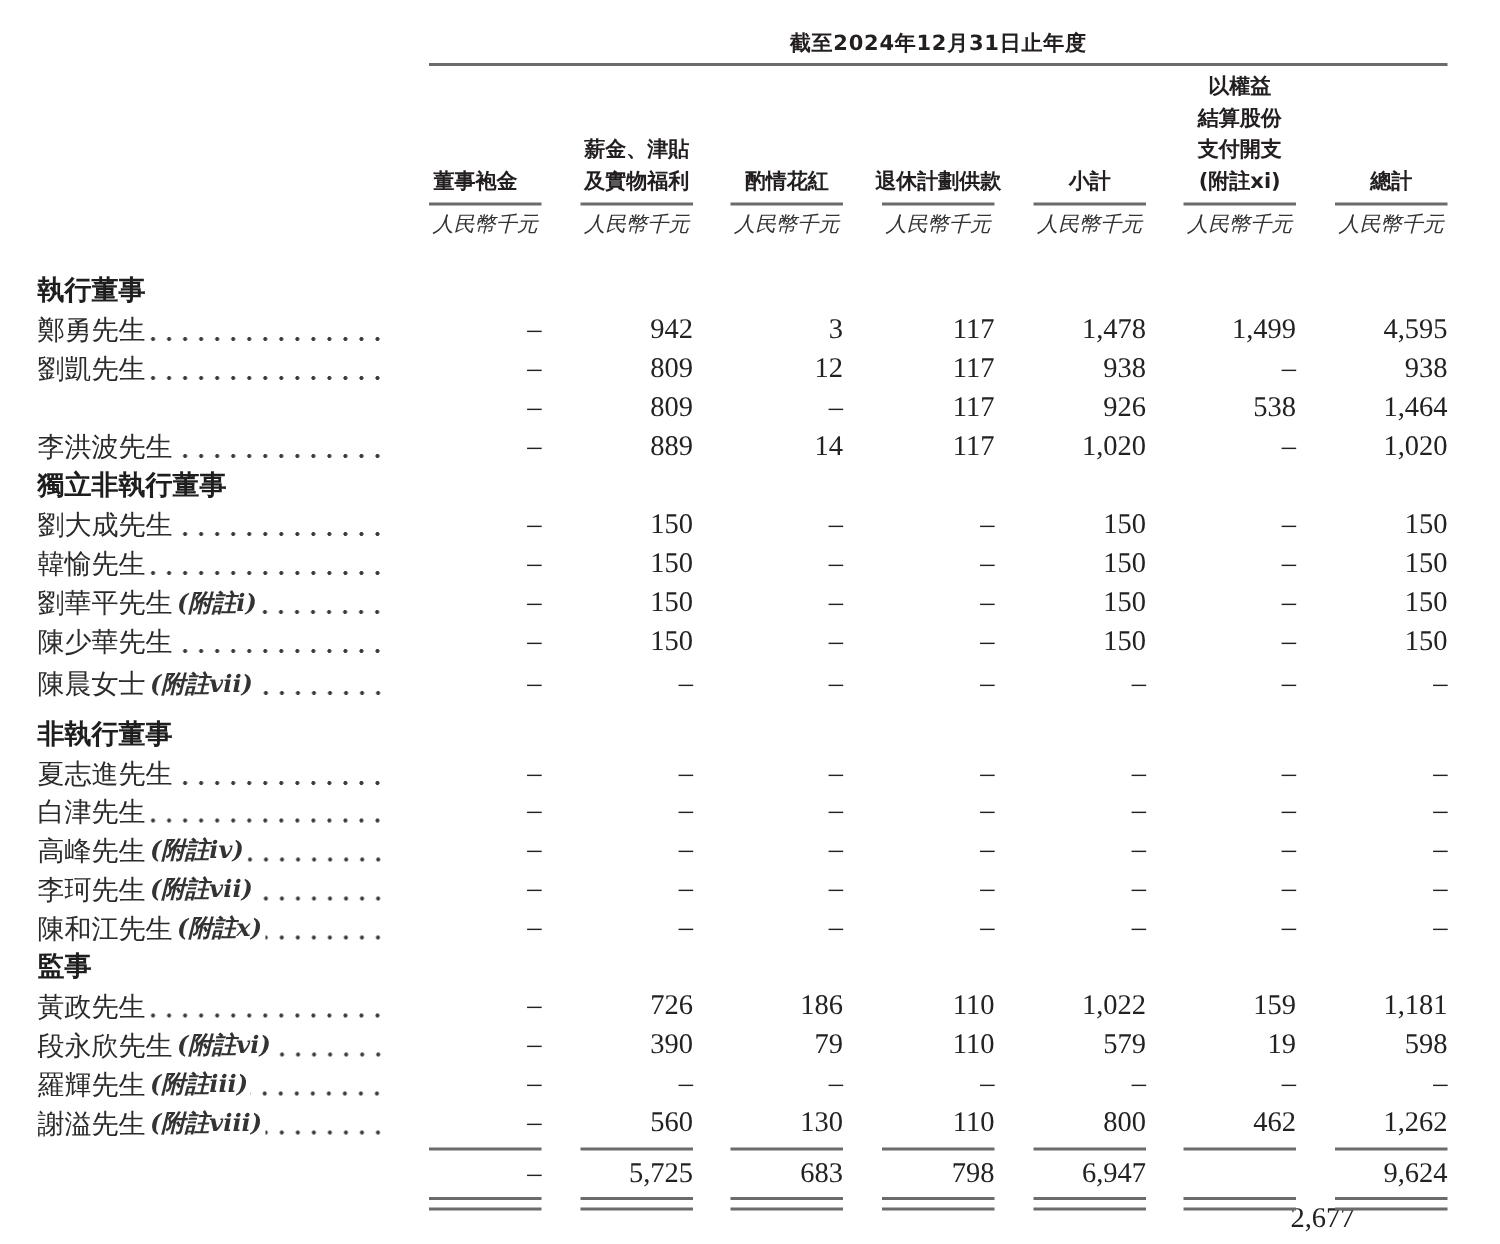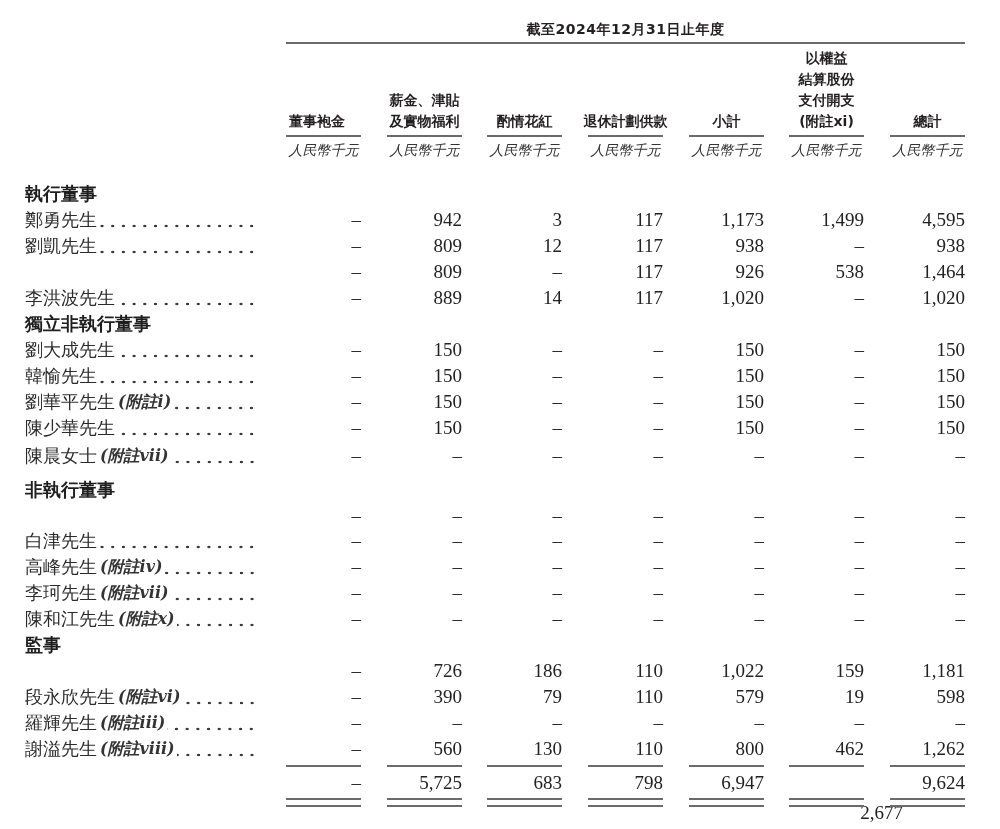--- a/index.html
+++ b/index.html
@@ -104,21 +104,21 @@
       <div class="section-title" style="top: 181px;">執行董事</div>
       <div class="row" style="top: 207px;">
         <div class="row-label">
           <span class="row-name">鄭勇先生</span>
           <span class="leader"></span>
         </div>
         <div class="cell" style="left: 286px;">–</div>
         <div class="cell" style="left: 387px;">942</div>
         <div class="cell" style="left: 487px;">3</div>
         <div class="cell" style="left: 588px;">117</div>
-        <div class="cell" style="left: 689px;">1,173</div>
+        <div class="cell" style="left: 689px;">1,478</div>
         <div class="cell" style="left: 789px;">1,499</div>
         <div class="cell" style="left: 890px;">4,595</div>
       </div>
       <div class="row" style="top: 233px;">
         <div class="row-label">
           <span class="row-name">劉凱先生</span>
           <span class="leader"></span>
         </div>
         <div class="cell" style="left: 286px;">–</div>
         <div class="cell" style="left: 387px;">809</div>
@@ -213,20 +213,24 @@
         <div class="cell" style="left: 286px;">–</div>
         <div class="cell" style="left: 387px;">–</div>
         <div class="cell" style="left: 487px;">–</div>
         <div class="cell" style="left: 588px;">–</div>
         <div class="cell" style="left: 689px;">–</div>
         <div class="cell" style="left: 789px;">–</div>
         <div class="cell" style="left: 890px;">–</div>
       </div>
       <div class="section-title" style="top: 477px;">非執行董事</div>
       <div class="row" style="top: 503px;">
+        <div class="row-label">
+          <span class="row-name">夏志進先生</span>
+          <span class="leader"></span>
+        </div>
         <div class="cell" style="left: 286px;">–</div>
         <div class="cell" style="left: 387px;">–</div>
         <div class="cell" style="left: 487px;">–</div>
         <div class="cell" style="left: 588px;">–</div>
         <div class="cell" style="left: 689px;">–</div>
         <div class="cell" style="left: 789px;">–</div>
         <div class="cell" style="left: 890px;">–</div>
       </div>
       <div class="row" style="top: 528px;">
         <div class="row-label">
@@ -278,20 +282,24 @@
         <div class="cell" style="left: 286px;">–</div>
         <div class="cell" style="left: 387px;">–</div>
         <div class="cell" style="left: 487px;">–</div>
         <div class="cell" style="left: 588px;">–</div>
         <div class="cell" style="left: 689px;">–</div>
         <div class="cell" style="left: 789px;">–</div>
         <div class="cell" style="left: 890px;">–</div>
       </div>
       <div class="section-title" style="top: 632px;">監事</div>
       <div class="row" style="top: 658px;">
+        <div class="row-label">
+          <span class="row-name">黃政先生</span>
+          <span class="leader"></span>
+        </div>
         <div class="cell" style="left: 286px;">–</div>
         <div class="cell" style="left: 387px;">726</div>
         <div class="cell" style="left: 487px;">186</div>
         <div class="cell" style="left: 588px;">110</div>
         <div class="cell" style="left: 689px;">1,022</div>
         <div class="cell" style="left: 789px;">159</div>
         <div class="cell" style="left: 890px;">1,181</div>
       </div>
       <div class="row" style="top: 684px;">
         <div class="row-label">

